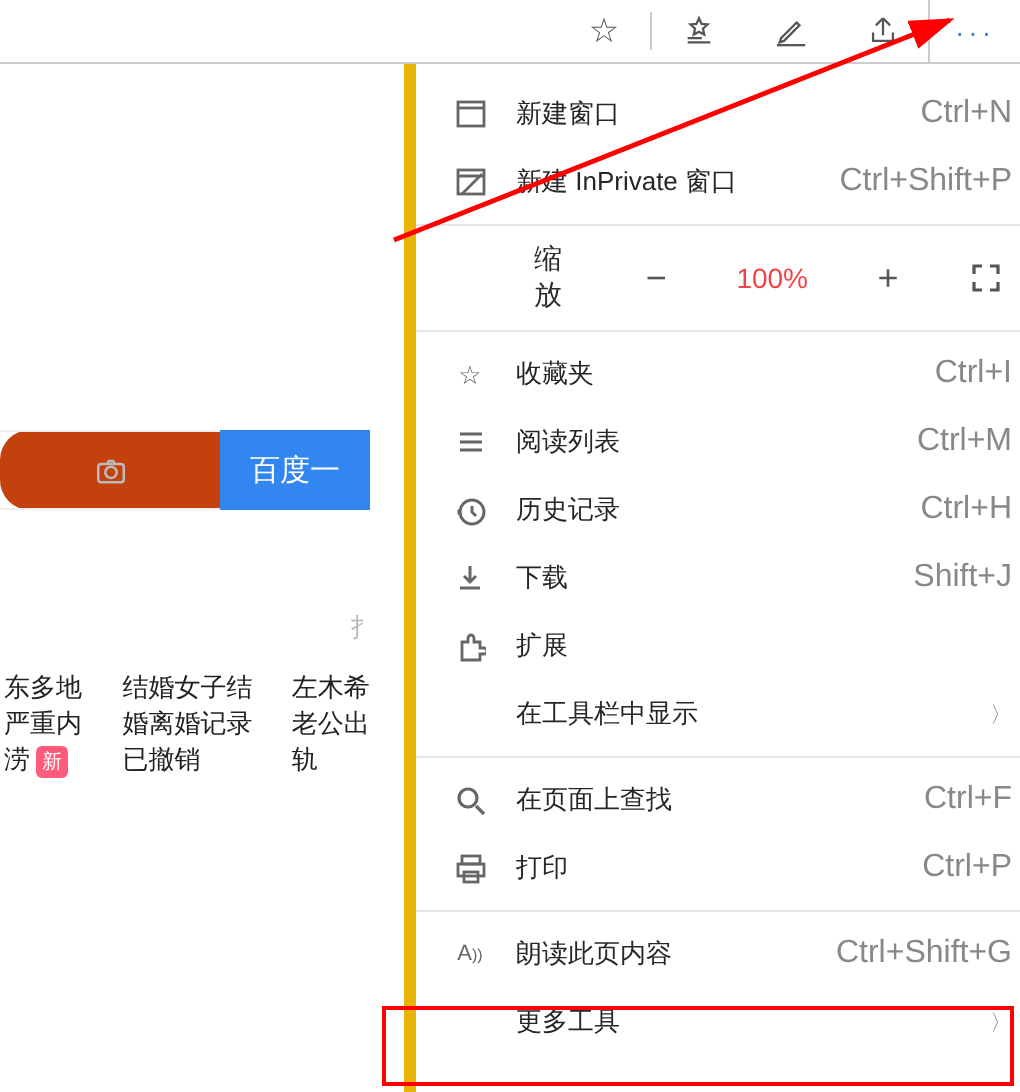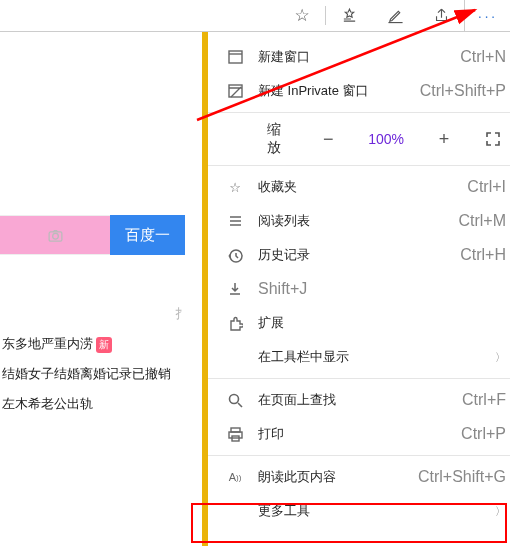--- a/index.html
+++ b/index.html
@@ -36,21 +36,22 @@
     .star-out { font-size: 17px; color: #555; }
     .icon-svg { width: 17px; height: 17px; }
 
     .bgstrip {
       position: absolute;
       left: 0;
       top: 215px;
       width: 185px;
       height: 40px;
       display: flex;
-      background: #f9a8d4;
+      background: #c2410c;
+      border-radius: 15px;
     }
     .bgstrip .icon {
       width: 110px;
       display: flex;
       align-items: center;
       justify-content: center;
       border-top: 1px solid #eee;
       border-bottom: 1px solid #eee;
     }
     .bgstrip .btnblue {
@@ -61,21 +62,20 @@
       align-items: center;
       justify-content: center;
       font-size: 15px;
     }
     .newslist {
       position: absolute;
       left: 0;
       top: 335px;
       width: 185px;
       display: flex;
-      flex-direction: column;
       gap: 12px;
       padding-left: 2px;
       font-size: 13px;
       color: #222;
     }
     .badge {
       display: inline-block;
       background: #ff5b7a;
       color: #fff;
       font-size: 10px;
@@ -128,21 +128,21 @@
       padding: 0 16px 0 18px;
       height: 44px;
       gap: 23px;
     }
     .zoomrow .mi-icon { width: 18px; }
     .zoomrow .zlabel { flex: 1; font-size: 14px; }
     .zoomrow .zbtn {
       width: 26px; height: 26px; display: flex; align-items: center; justify-content: center;
       font-size: 18px; color: #555;
     }
-    .zoomrow .zval { font-size: 14px; color: #6d28d9; padding: 0 4px; }
+    .zoomrow .zval { font-size: 14px; color: #ef4444; padding: 0 4px; }
     .divider { height: 1px; background: #e5e5e5; margin: 4px 0; }
 
     .redbox {
       position: absolute;
       left: 191px;
       top: 503px;
       width: 316px;
       height: 40px;
       border: 2px solid #ff0000;
       pointer-events: none;
@@ -271,20 +271,21 @@
     </span>
     <span class="mi-label">历史记录</span>
     <span class="mi-shortcut">Ctrl+H</span>
   </div>
   <div class="mitem">
     <span class="mi-icon">
       <svg width="14" height="15" fill="none" stroke="#666" stroke-width="1.5">
           <path d="M7 1v8M4 6l3 3 3-3M2 12h10"></path>
         </svg>
     </span>
+    <span class="mi-label">下载</span>
     <span class="mi-shortcut">Shift+J</span>
   </div>
   <div class="mitem">
     <span class="mi-icon">
       <svg width="15" height="15" fill="none" stroke="#666" stroke-width="1.4">
           <path d="M3 5h3V3a1.5 1.5 0 013 0v2h3v3h2a1.5 1.5 0 010 3h-2v3H3V5z"></path>
         </svg>
     </span>
     <span class="mi-label">扩展</span>
   </div>

